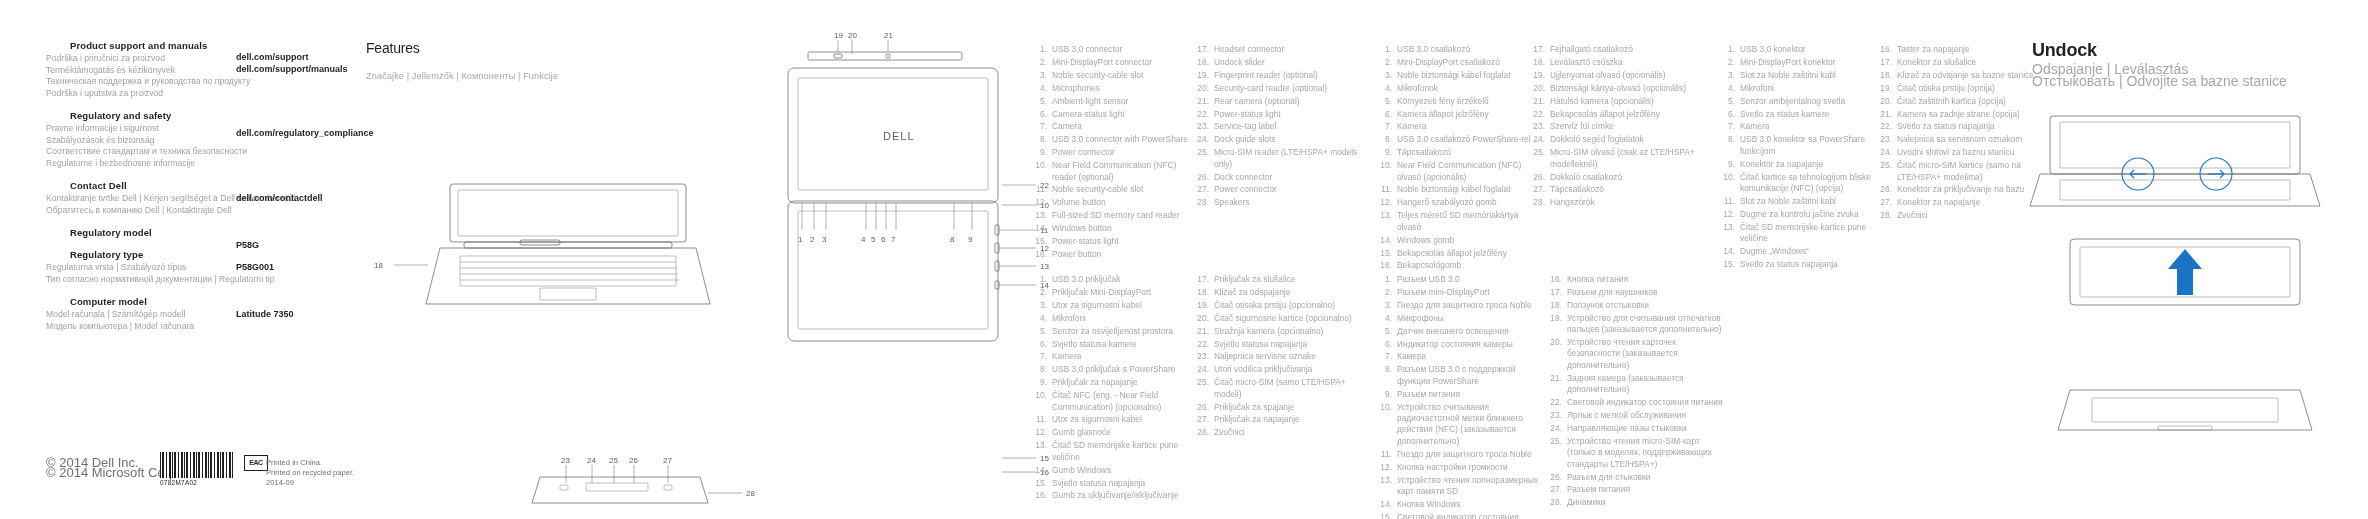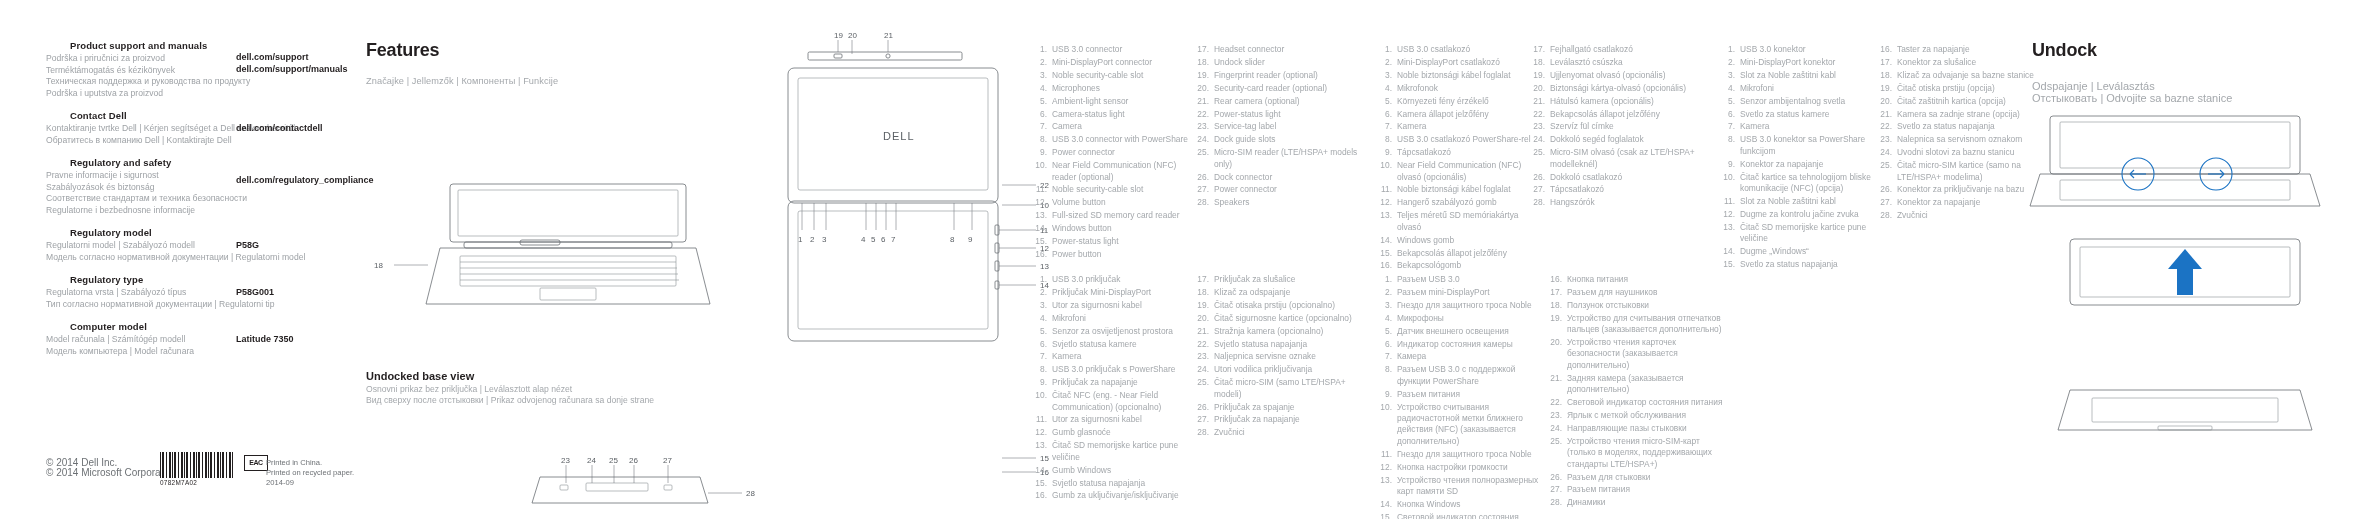--- a/index.html
+++ b/index.html
@@ -16,44 +16,44 @@
   .sub{font-size:8.6px;color:#9ea2a6;line-height:11.5px;}
   .val{font-weight:bold;font-size:9px;color:#231f20;text-align:center;}
 
   
   #support{position:absolute;left:46px;top:40px;width:300px;}
   .supRow{position:relative;margin-bottom:11px;}
   .supRow .hd{margin-bottom:2px;}
   .supRow .val{position:absolute;left:190px;top:13px;white-space:nowrap;}
 
   
-  #copy{position:absolute;left:46px;top:458px;font-size:10px;color:#6d7175;line-height:10px;}
+  #copy{position:absolute;left:46px;top:458px;font-size:13px;color:#6d7175;line-height:10px;}
   #printed{position:absolute;left:266px;top:458px;font-size:7.6px;color:#6d7175;line-height:10px;}
 
   
   #barcode{position:absolute;left:160px;top:452px;width:74px;height:26px;
     background:repeating-linear-gradient(90deg,#231f20 0 1px,#fff 1px 2px,#231f20 2px 4px,#fff 4px 6px,#231f20 6px 7px,#fff 7px 9px,#231f20 9px 11px,#fff 11px 12px);}
   #barcodeTxt{position:absolute;left:160px;top:479px;font-size:6.4px;color:#231f20;letter-spacing:.3px;}
   #ceemark{position:absolute;left:244px;top:455px;width:22px;height:14px;border:1px solid #231f20;
     font-size:7px;text-align:center;line-height:14px;font-weight:bold;letter-spacing:-.5px;}
 
   
   #featHead{position:absolute;left:366px;top:40px;}
-  #featHead .t{font-size:18px;font-weight:bold;letter-spacing:-.2px;}
+  #featHead .t{font-size:14px;font-weight:normal;letter-spacing:-.2px;}
   #featHead .s{font-size:9.2px;color:#a4a8ac;margin-top:15px;letter-spacing:.1px;}
 
   
   #baseCap{position:absolute;left:366px;top:370px;}
   #baseCap .t{font-size:11px;font-weight:bold;}
   #baseCap .s{font-size:8.6px;color:#a4a8ac;margin-top:2px;line-height:11px;}
 
   
   #undockHead{position:absolute;left:2032px;top:40px;}
   #undockHead .t{font-size:18px;font-weight:bold;letter-spacing:-.2px;}
-  #undockHead .s{font-size:11px;color:#a4a8ac;margin-top:20px;line-height:11.5px;}
+  #undockHead .s{font-size:14px;color:#a4a8ac;margin-top:3px;line-height:11.5px;}
 
   
   .listCol{position:absolute;font-size:8.4px;line-height:11.4px;color:#a4a8ac;}
   .listCol ol{margin:0;padding:0;list-style:none;}
   .listCol li{position:relative;padding-left:22px;margin-bottom:1.5px;}
   .listCol li .n{position:absolute;left:0;width:17px;text-align:right;}
 
   
   .art{position:absolute;}
   svg{display:block;}
@@ -77,45 +77,41 @@
         <div>Podrška i priručnici za proizvod</div>
         <div>Terméktámogatás és kézikönyvek</div>
         <div>Техническая поддержка и руководства по продукту</div>
         <div>Podrška i uputstva za proizvod</div>
       </div>
       <div class="val one" style="position:absolute;left:190px;top:12px;">dell.com/support</div>
       <div class="val" style="position:absolute;left:190px;top:24px;">dell.com/support/manuals</div>
     </div>
 
     <div class="supRow">
-      <div class="hd">Contact Dell</div>
-      <div class="sub">
-        <div>Kontaktiranje tvrtke Dell  |  Kérjen segítséget a Dell szakembereitől</div>
-        <div>Обратитесь в компанию Dell  |  Kontaktirajte Dell</div>
-      </div>
-      <div class="val" style="position:absolute;left:190px;top:13px;">dell.com/contactdell</div>
-    </div>
-
-    <div class="supRow">
       <div class="hd">Regulatory and safety</div>
       <div class="sub">
         <div>Pravne informacije i sigurnost</div>
         <div>Szabályozások és biztonság</div>
         <div>Соответствие стандартам и техника безопасности</div>
         <div>Regulatorne i bezbednosne informacije</div>
       </div>
       <div class="val" style="position:absolute;left:190px;top:18px;">dell.com/regulatory_compliance</div>
     </div>
 
     <div class="supRow">
+      <div class="hd">Contact Dell</div>
+      <div class="sub">
+        <div>Kontaktiranje tvrtke Dell  |  Kérjen segítséget a Dell szakembereitől</div>
+        <div>Обратитесь в компанию Dell  |  Kontaktirajte Dell</div>
+      </div>
+      <div class="val" style="position:absolute;left:190px;top:13px;">dell.com/contactdell</div>
+    </div>
+
+    <div class="supRow">
       <div class="hd">Regulatory model</div>
-      <div class="sub">
-        <div>Regulatorni model  |  Szabályozó modell</div>
-        <div>Модель согласно нормативной документации  |  Regulatorni model</div>
-      </div>
       <div class="val" style="position:absolute;left:190px;top:13px;">P58G</div>
     </div>
 
     <div class="supRow">
       <div class="hd">Regulatory type</div>
       <div class="sub">
         <div>Regulatorna vrsta  |  Szabályozó típus</div>
         <div>Тип согласно нормативной документации  |  Regulatorni tip</div>
       </div>
       <div class="val" style="position:absolute;left:190px;top:13px;">P58G001</div>
@@ -256,27 +252,20 @@
     </svg>
   </div>
 
   <svg class="art" style="left:1000px;top:450px;" width="62" height="36">
     <line x1="2" y1="8" x2="36" y2="8" class="leader"></line>
     <line x1="2" y1="22" x2="36" y2="22" class="leader"></line>
     <text x="40" y="11" class="cal">15</text>
     <text x="40" y="25" class="cal">16</text>
   </svg>
 
-  <div id="baseCap">
-    <div class="t">Undocked base view</div>
-    <div class="s">
-      <div>Osnovni prikaz bez priključka  |  Leválasztott alap nézet</div>
-      <div>Вид сверху после отстыковки  |  Prikaz odvojenog računara sa donje strane</div>
-    </div>
-  </div>
 
   <div class="art" style="left:530px;top:455px;">
     <svg width="420" height="64" viewBox="0 0 420 64">
       <path d="M10 22 L170 22 L178 48 L2 48 Z" class="ln"></path>
       <g class="lnT">
         <rect x="56" y="28" width="62" height="8" rx="1"></rect>
         <rect x="30" y="30" width="8" height="5" rx="1"></rect>
         <rect x="134" y="30" width="8" height="5" rx="1"></rect>
       </g>
       <g class="leader">

